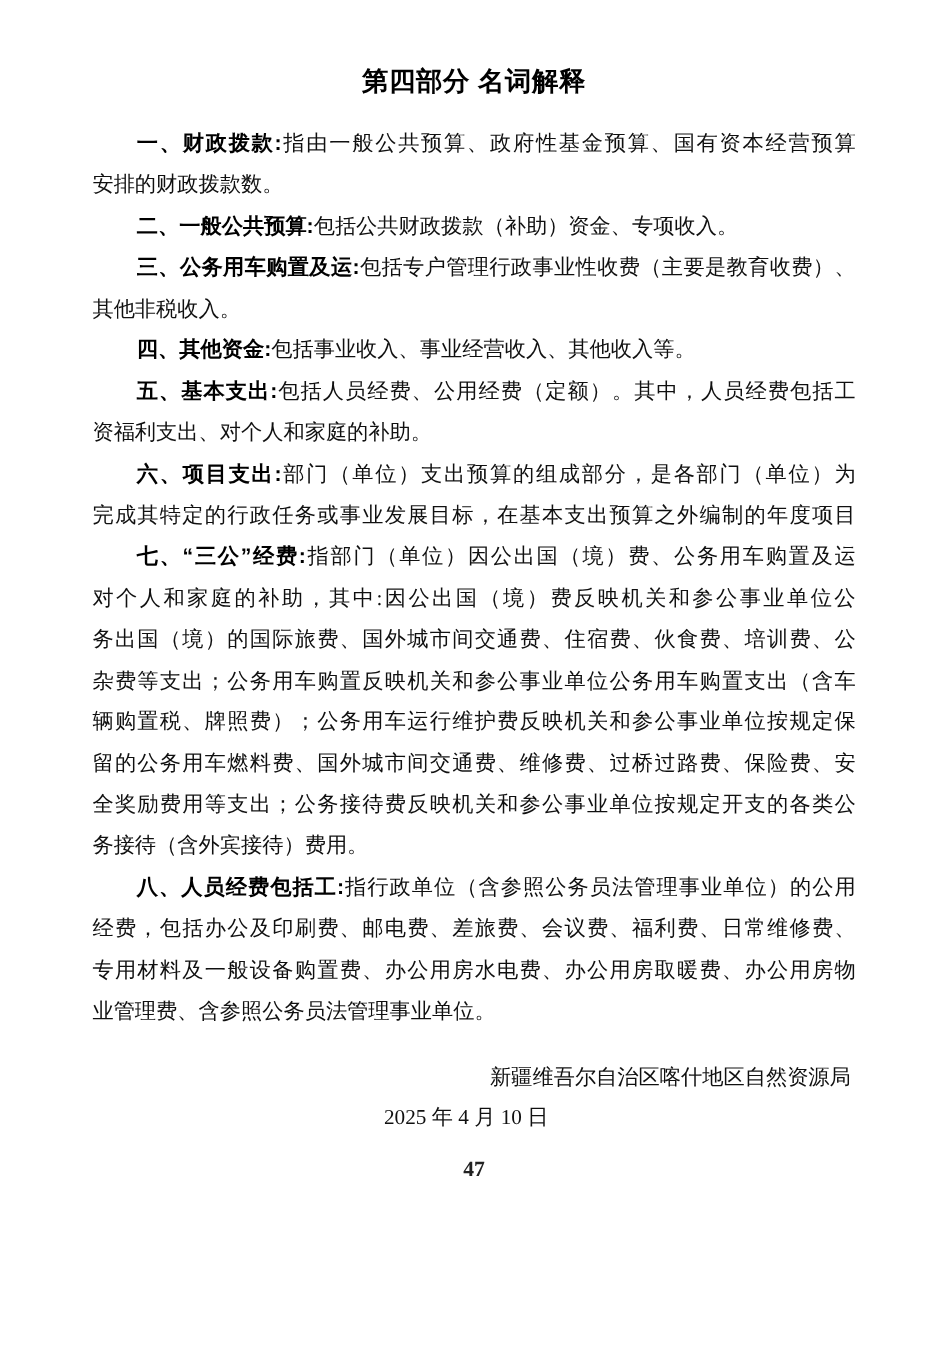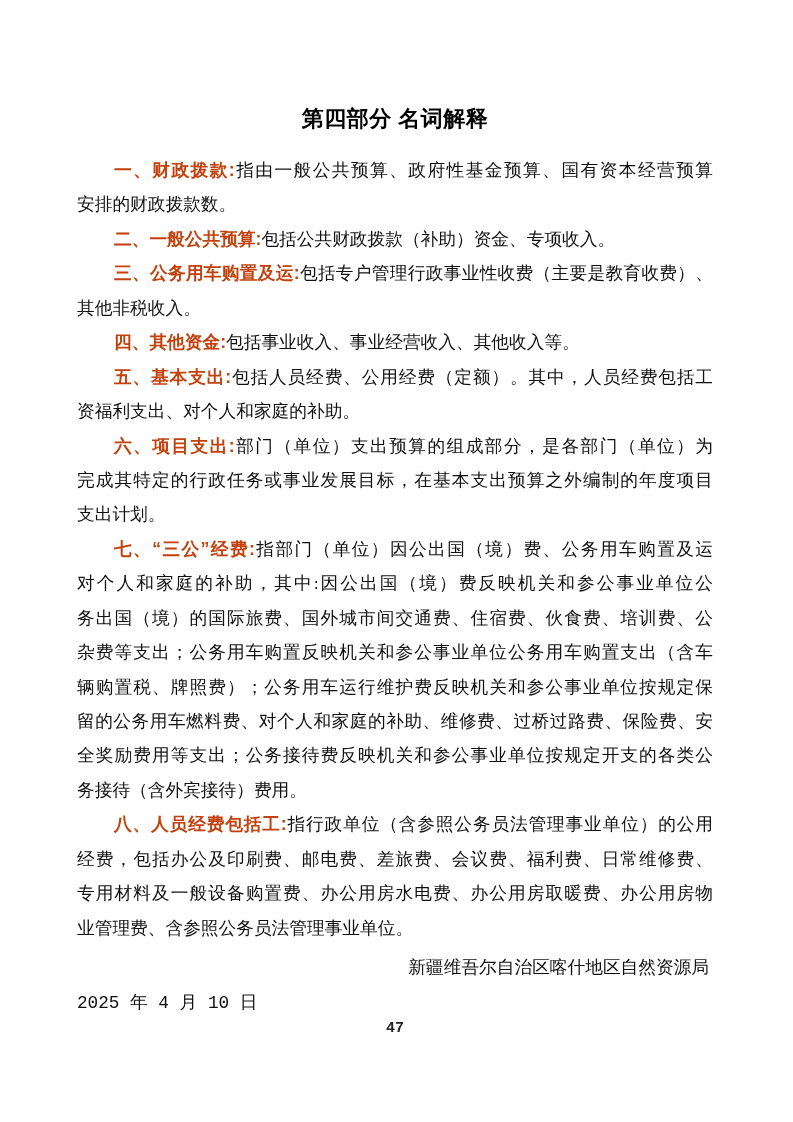--- a/index.html
+++ b/index.html
@@ -13,21 +13,21 @@
     height: 1122px;
     background: #ffffff;
     overflow: hidden;
     color: #111111;
   }
   .content {
     position: absolute;
     left: 77px;
     top: 0;
     width: 636px;
-    padding-top: 104px;
+    padding-top: 53px;
   }
   .doc-title {
     font-family: "Liberation Sans", "DejaVu Sans", sans-serif;
     font-weight: 700;
     font-size: 22px;
     line-height: 30px;
     letter-spacing: 0.5px;
     text-align: center;
     color: #000000;
   }
@@ -46,42 +46,43 @@
   .line.fill {
     text-align: justify;
     text-align-last: justify;
   }
   .line.first {
     text-indent: 37px;
   }
   .term {
     font-family: "Liberation Sans", "DejaVu Sans", sans-serif;
     font-weight: 700;
-    color: #c2410c;
+    color: #000000;
   }
   .closing {
-    font-family: Liberation Mono, monospace;
+    font-family: Liberation Serif, serif;
     font-size: 17.7px;
     line-height: 34.45px;
-    margin-top: 6px;
+    margin-top: 20px;
     color: #101010;
   }
   .sig-line {
     text-align: right;
     padding-right: 4px;
   }
   .date-line {
-    text-align: left;
+    text-align: center;
     padding-right: 13px;
   }
   .page-number {
+    margin-top: 16px;
     text-align: center;
-    font-family: Liberation Mono, monospace;
+    font-family: Liberation Serif, serif;
     font-weight: 700;
-    font-size: 15px;
+    font-size: 18px;
     line-height: 18px;
     color: #222222;
   }
 </style>
 </head>
 <body>
 
 <div class="page">
   <div class="content">
     <div class="doc-title">第四部分 名词解释</div>
@@ -90,27 +91,26 @@
         <div class="line first fill"><span class="term">一、财政拨款:</span>指由一般公共预算、政府性基金预算、国有资本经营预算</div>
         <div class="line last">安排的财政拨款数。</div>
         <div class="line first last"><span class="term">二、一般公共预算:</span>包括公共财政拨款（补助）资金、专项收入。</div>
         <div class="line first fill"><span class="term">三、公务用车购置及运:</span>包括专户管理行政事业性收费（主要是教育收费）、</div>
         <div class="line last">其他非税收入。</div>
         <div class="line first last"><span class="term">四、其他资金:</span>包括事业收入、事业经营收入、其他收入等。</div>
         <div class="line first fill"><span class="term">五、基本支出:</span>包括人员经费、公用经费（定额）。其中，人员经费包括工</div>
         <div class="line last">资福利支出、对个人和家庭的补助。</div>
         <div class="line first fill"><span class="term">六、项目支出:</span>部门（单位）支出预算的组成部分，是各部门（单位）为</div>
         <div class="line fill">完成其特定的行政任务或事业发展目标，在基本支出预算之外编制的年度项目</div>
-        <div class="line last">支出计划。</div>
         <div class="line first fill"><span class="term">七、“三公”经费:</span>指部门（单位）因公出国（境）费、公务用车购置及运</div>
         <div class="line fill">对个人和家庭的补助，其中:因公出国（境）费反映机关和参公事业单位公</div>
         <div class="line fill">务出国（境）的国际旅费、国外城市间交通费、住宿费、伙食费、培训费、公</div>
         <div class="line fill">杂费等支出；公务用车购置反映机关和参公事业单位公务用车购置支出（含车</div>
         <div class="line fill">辆购置税、牌照费）；公务用车运行维护费反映机关和参公事业单位按规定保</div>
-        <div class="line fill">留的公务用车燃料费、对个人和家庭的补助、维修费、过桥过路费、保险费、安</div>
+        <div class="line fill">留的公务用车燃料费、国外城市间交通费、维修费、过桥过路费、保险费、安</div>
         <div class="line fill">全奖励费用等支出；公务接待费反映机关和参公事业单位按规定开支的各类公</div>
         <div class="line last">务接待（含外宾接待）费用。</div>
         <div class="line first fill"><span class="term">八、人员经费包括工:</span>指行政单位（含参照公务员法管理事业单位）的公用</div>
         <div class="line fill">经费，包括办公及印刷费、邮电费、差旅费、会议费、福利费、日常维修费、</div>
         <div class="line fill">专用材料及一般设备购置费、办公用房水电费、办公用房取暖费、办公用房物</div>
         <div class="line last">业管理费、含参照公务员法管理事业单位。</div>
       </div>
 
     <div class="closing">
       <div class="line sig-line">新疆维吾尔自治区喀什地区自然资源局</div>

